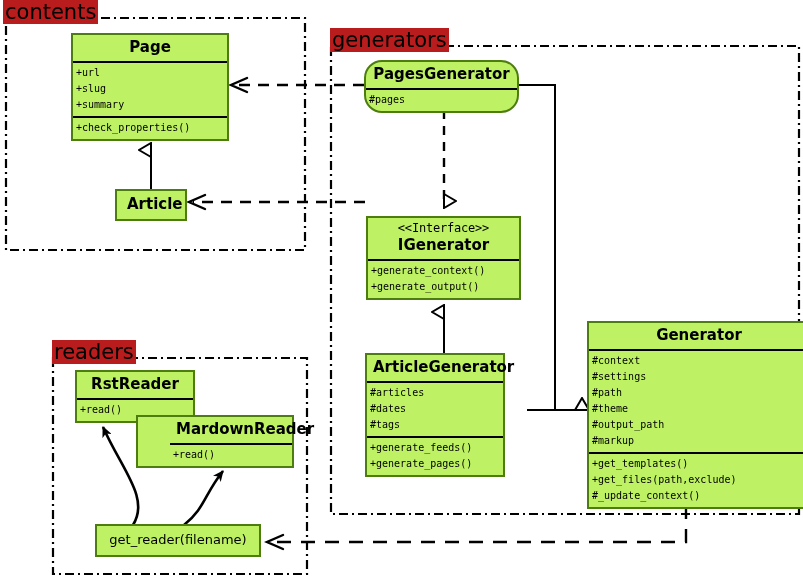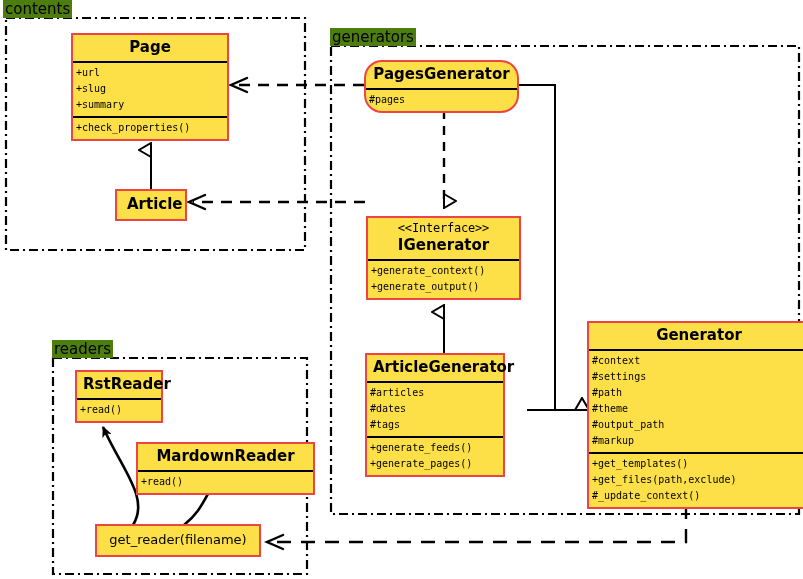--- a/index.html
+++ b/index.html
@@ -21,33 +21,33 @@
     left: 0;
     top: 0;
     width: 803px;
     height: 579px;
     pointer-events: none;
   }
   
   .pkg-label {
     position: absolute;
     font-family: "DejaVu Sans", sans-serif;
-    font-size: 15px;
+    font-size: 21px;
     color: #000000;
-    background: #4d7c0f;
+    background: #b91c1c;
     padding: 0 2px;
     white-space: nowrap;
     z-index: 6;
   }
   
   .cls {
     position: absolute;
     box-sizing: border-box;
-    background: #fde047;
-    border: 2px solid #ef4444;
+    background: #bef264;
+    border: 2px solid #4d7c0f;
     z-index: 5;
   }
   .cls .name {
     box-sizing: border-box;
     text-align: center;
     font-weight: bold;
     font-size: 15px;
     color: #000000;
     padding: 4px 6px 5px 6px;
     line-height: 1.15;
@@ -199,28 +199,28 @@
       <div>#output_path</div>
       <div>#markup</div>
     </div>
     <div class="compartment">
       <div>+get_templates()</div>
       <div>+get_files(path,exclude)</div>
       <div>#_update_context()</div>
     </div>
   </div>
 
-  <div class="cls" style="left:75px; top:370px; width:88px;">
+  <div class="cls" style="left:75px; top:370px; width:120px;">
     <div class="name">RstReader</div>
     <div class="compartment">
       <div>+read()</div>
     </div>
   </div>
 
-  <div class="cls" style="left:136px; top:442px; width:179px;">
+  <div class="cls" style="left:136px; top:415px; width:158px;padding-left:32px;">
     <div class="name">MardownReader</div>
     <div class="compartment">
       <div>+read()</div>
     </div>
   </div>
 
   <div class="cls plain" style="left:95px; top:524px; width:166px;">
     <div class="name">get_reader(filename)</div>
   </div>
 

